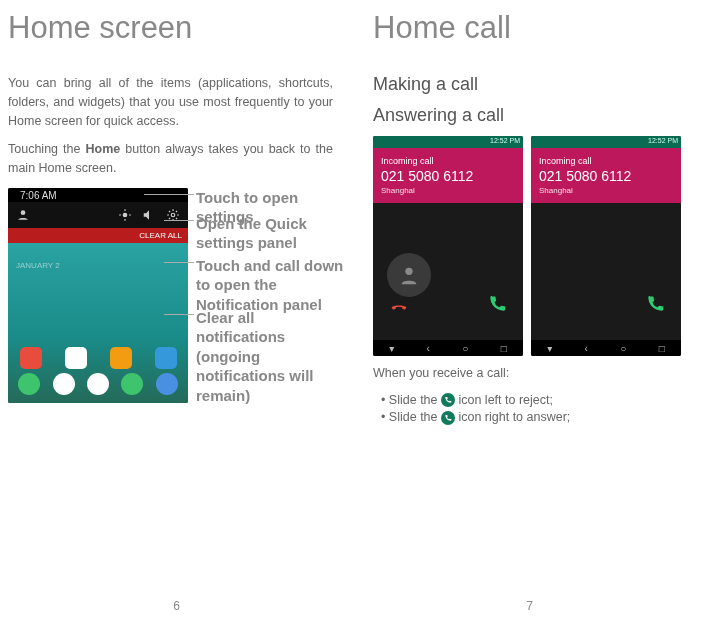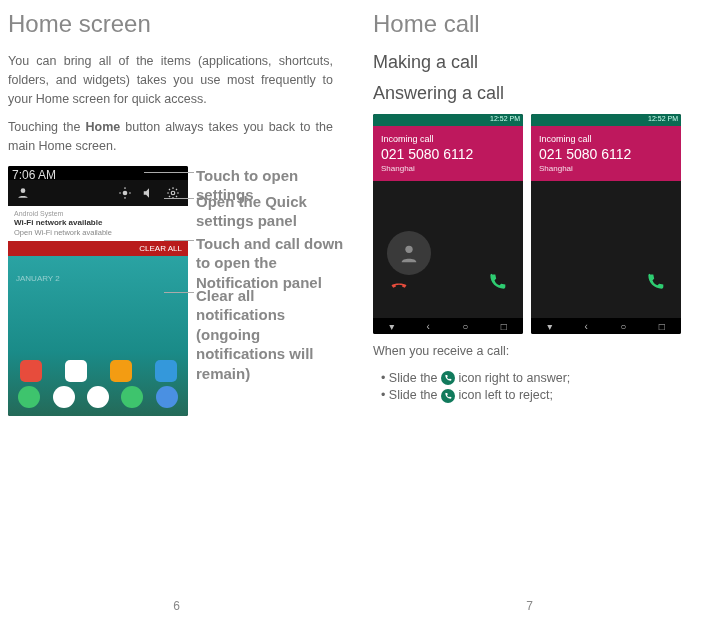--- a/index.html
+++ b/index.html
@@ -11,24 +11,24 @@
     background: #fff;
     color: #555;
   }
   .page {
     width: 50%;
     padding: 10px 20px 0 8px;
     position: relative;
   }
   .page-right { padding: 10px 8px 0 20px; }
   h1 {
-    font-size: 24px;
+    font-size: 31px;
     font-weight: 300;
     color: #888;
-    margin-bottom: 14px;
+    margin-bottom: 28px;
   }
   h2 {
     font-size: 18px;
     font-weight: 400;
     color: #555;
     margin: 8px 0 10px 0;
   }
   p {
     font-size: 12.5px;
     line-height: 1.5;
@@ -66,21 +66,21 @@
   
   .annot-wrap { position: relative; margin-top: 4px; height: 300px; }
   .phone-top {
     width: 180px;
     background: #111;
     border-radius: 2px;
     overflow: hidden;
   }
   .statusbar {
     height: 14px; background:#000; color:#ddd;
-    font-size: 12px; padding: 2px 4px;
+    font-size: 10px; padding: 2px 12px;
   }
   .qrow {
     display:flex; justify-content:space-between;
     padding: 6px 8px; background:#111; color:#eee;
   }
   .qrow .ico { width:14px; height:14px; }
   .notif-card {
     background:#fff; color:#333; font-size:8px;
     padding:4px 6px; line-height:1.2;
   }
@@ -156,21 +156,21 @@
     height:16px; background:#000; display:flex;
     justify-content:space-around; align-items:center;
   }
   .nav span{color:#bbb;font-size:10px;}
 </style>
 </head>
 <body>
 
 <div class="page">
   <h1>Home screen</h1>
-  <p>You can bring all of the items (applications, shortcuts, folders, and widgets) takes you use most frequently to your Home screen for quick access.</p>
+  <p>You can bring all of the items (applications, shortcuts, folders, and widgets) that you use most frequently to your Home screen for quick access.</p>
   <p>
     <span>Touching the </span><b>Home</b><span> button always takes you back to the main Home screen.</span>
   </p>
 
   <div class="annot-wrap">
     <div class="phone-top">
       <div class="statusbar">
         <span>7:06 AM</span>
       </div>
       <div class="qrow">
@@ -190,25 +190,20 @@
             </svg>
           <svg class="ico" viewBox="0 0 24 24">
               <path d="M3 9v6h4l5 5V4L7 9H3z" fill="#ccc"></path>
             </svg>
           <svg class="ico" viewBox="0 0 24 24">
               <circle cx="12" cy="12" r="3" fill="none" stroke="#ccc" stroke-width="2"></circle>
               <path d="M12 2v3M12 19v3M2 12h3M19 12h3M5 5l2 2M17 17l2 2M19 5l-2 2M5 19l2-2" stroke="#ccc" stroke-width="2"></path>
             </svg>
         </div>
       </div>
-      <div class="notif-card">
-        <div style="color:#999;font-size:7px;">Android System</div>
-        <div style="font-weight:bold;">Wi-Fi network available</div>
-        <div class="notif-sub">Open Wi-Fi network available</div>
-      </div>
       <div class="clearall">CLEAR ALL</div>
       <div class="wall">
         <div style="color:rgba(255,255,255,.5);font-size:8px;padding:18px 0 0 8px;">JANUARY 2</div>
         <div style="position:absolute;bottom:34px;left:0;right:0;display:flex;justify-content:space-around;">
           <div style="width:22px;height:22px;border-radius:5px;background:#e74c3c;"></div>
           <div style="width:22px;height:22px;border-radius:5px;background:#fff;"></div>
           <div style="width:22px;height:22px;border-radius:5px;background:#f39c12;"></div>
           <div style="width:22px;height:22px;border-radius:5px;background:#3498db;"></div>
         </div>
         <div class="dock">
@@ -307,25 +302,25 @@
     </div>
   </div>
 
   <p>When you receive a call:</p>
   <ul class="bullets">
     <li>
       <span>Slide the </span><span class="inline-icon" style="background:#117a5c;">
           <svg viewBox="0 0 24 24">
             <path d="M6 2c-1 0-2 1-2 2 0 9 7 16 16 16 1 0 2-1 2-2v-3l-5-1-2 2c-3-1-5-3-6-6l2-2-1-5H6z" fill="#fff"></path>
           </svg>
-        </span><span> icon right to answer;</span>
+        </span><span> icon left to reject;</span>
     </li>
     <li>
       <span>Slide the </span><span class="inline-icon" style="background:#117a5c;">
           <svg viewBox="0 0 24 24">
             <path d="M6 2c-1 0-2 1-2 2 0 9 7 16 16 16 1 0 2-1 2-2v-3l-5-1-2 2c-3-1-5-3-6-6l2-2-1-5H6z" fill="#fff"></path>
           </svg>
-        </span><span> icon left to reject;</span>
+        </span><span> icon right to answer;</span>
     </li>
   </ul>
 
   <div class="page-num">7</div>
 </div>
 
 </body></html>

